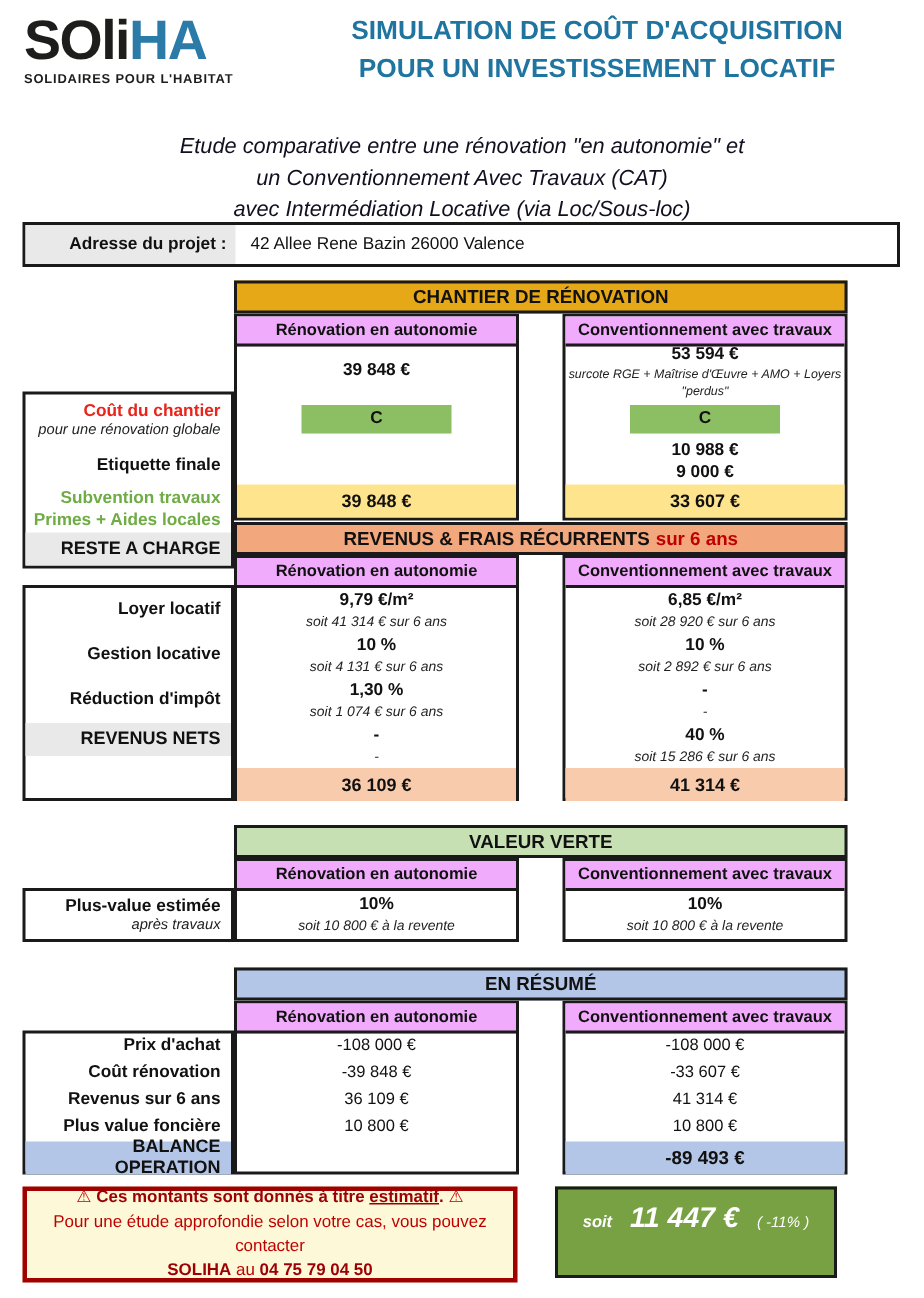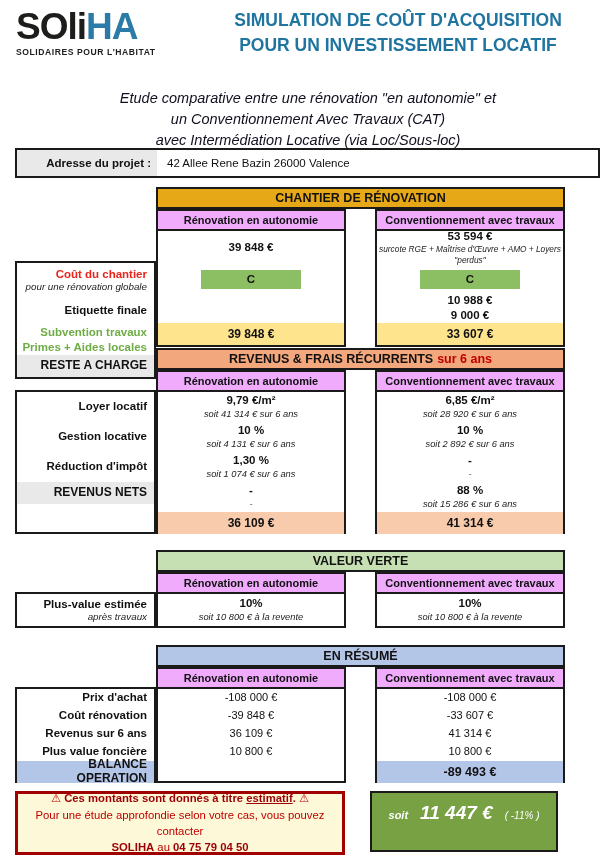--- a/index.html
+++ b/index.html
@@ -207,21 +207,21 @@
       </div>
       <div class="drow" style="height:30px;">
         <div class="val">10 %</div>
         <div class="note">soit 2 892 € sur 6 ans</div>
       </div>
       <div class="drow" style="height:30px;">
         <div class="val">-</div>
         <div class="note">-</div>
       </div>
       <div class="drow" style="height:30px;">
-        <div class="val">88 %</div>
+        <div class="val">40 %</div>
         <div class="note">soit 15 286 € sur 6 ans</div>
       </div>
       <div class="drow salmonc-bg" style="height:22px;">
         <div class="val" style="font-size:12px;">41 314 €</div>
       </div>
     </div>
   </div>
 
   <div class="sec" style="top:550px;height:78px;">
     <div class="sec-head lgreen">VALEUR VERTE</div>

